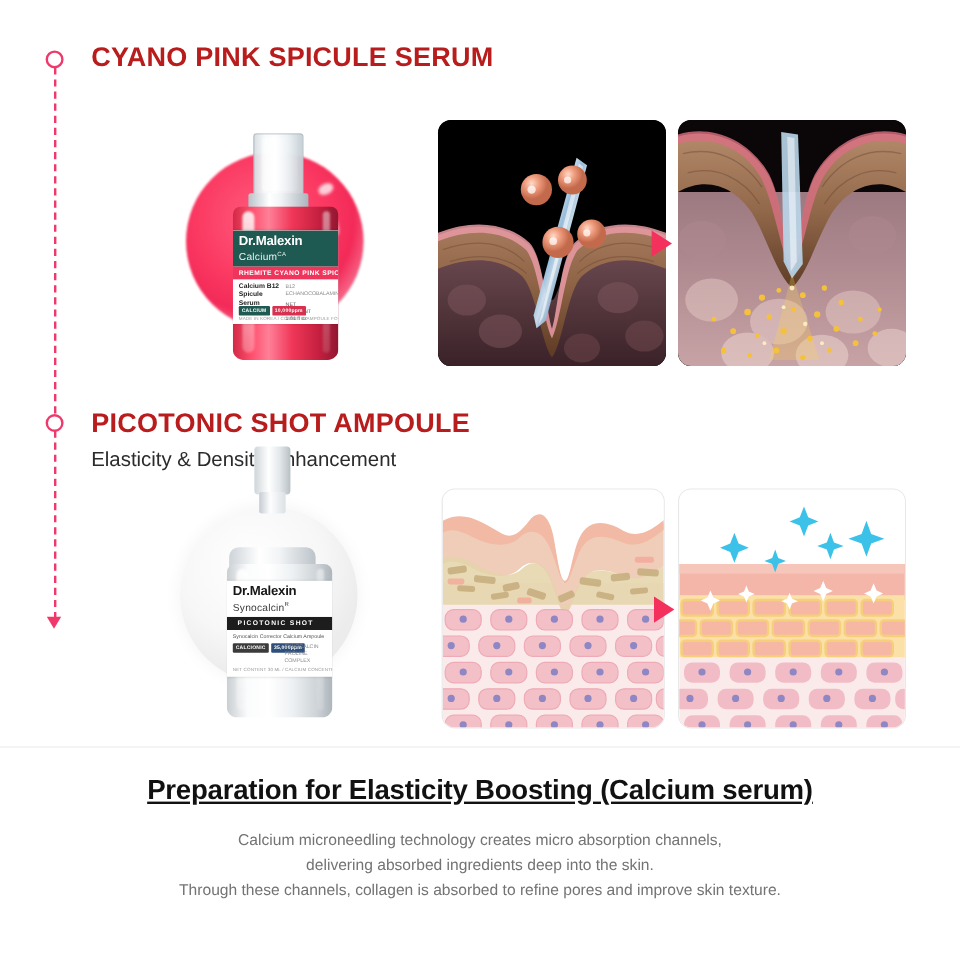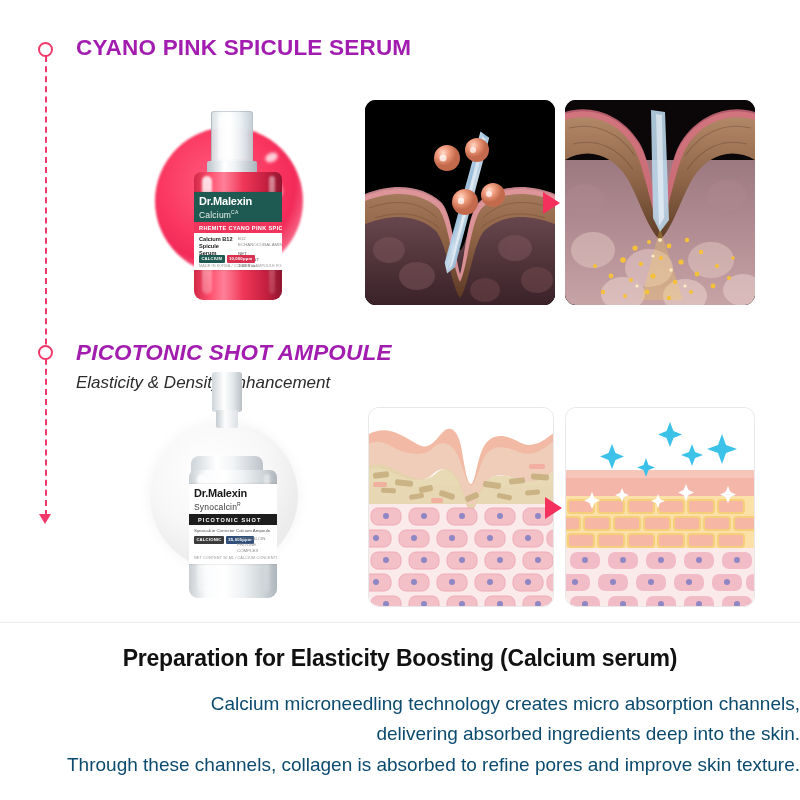--- a/index.html
+++ b/index.html
@@ -32,23 +32,23 @@
     border-top: 10px solid #f0396a;
   }
 
   
   .section { position: absolute; left: 0; width: 800px; }
   .sec1 { top: 0px; height: 315px; }
   .sec2 { top: 305px; height: 310px; }
 
   .head-wrap { position: absolute; left: 76px; }
   .s1-head { top: 36px; }
-  .s2-head { top: 36px; font-style: italic; }
+  .s2-head { top: 36px; }
   .title {
-    font-size: 22.5px; font-weight: 700; color: #a21caf;
+    font-size: 22.5px; font-weight: 700; color: #b91c1c;
     letter-spacing: 0.2px; line-height: 1.1; white-space: nowrap;
   }
   .subtitle {
     margin-top: 7px;
     font-size: 17px; font-weight: 400; color: #2b2b2b;
     line-height: 1.15; white-space: nowrap;
   }
 
   
   .bottle-stage { position: absolute; width: 230px; height: 200px; }
@@ -211,24 +211,25 @@
 
   
   .divider {
     position: absolute; left: 0; top: 622px; width: 800px; height: 1px;
     background: #ededed;
   }
   .bottom { position: absolute; left: 0; top: 645px; width: 800px; text-align: center; }
   .bottom-title {
     font-size: 23px; font-weight: 700; color: #111; letter-spacing: -0.2px;
     line-height: 1.2;
+    text-decoration: underline;
   }
   .bottom-body {
     margin-top: 16px;
-    font-size: 19px; font-weight: 400; color: #0c4a6e; line-height: 1.62; text-align: right;
+    font-size: 13px; font-weight: 400; color: #737373; line-height: 1.62;
   }
 </style>
 </head>
 <body>
 
 <div class="page">
 
   <div class="timeline">
     <div class="tl-line"></div>
     <div class="tl-dot d1"></div>

